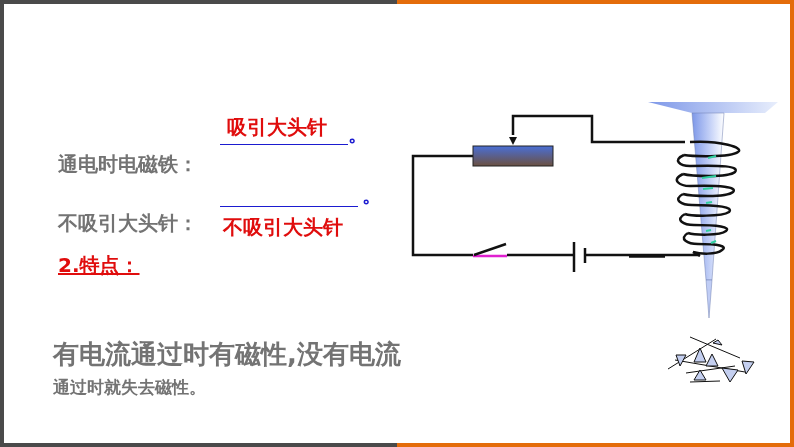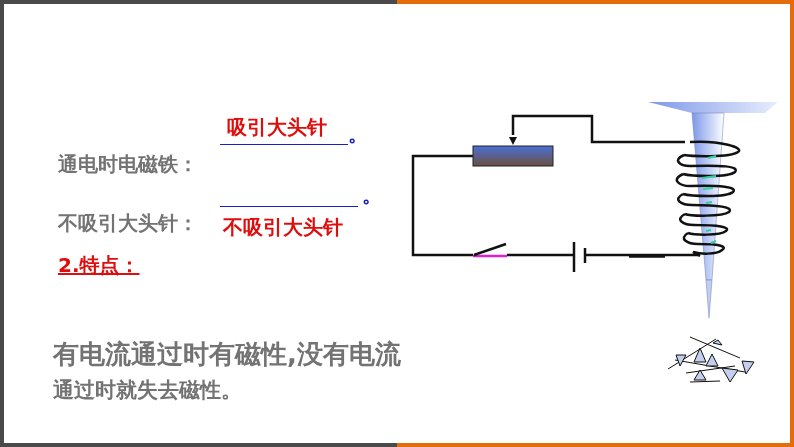--- a/index.html
+++ b/index.html
@@ -38,21 +38,21 @@
 <div class="period" style="left:348px; top:121px;">。</div>
 
 <div class="line blue label" style="left:58px; top:180px;">不吸引大头针：</div>
 <div class="blank" style="left:220px; top:180px; width:138px;"></div>
 <div class="answer" style="left:223px; top:174px;margin-top:40px;">不吸引大头针</div>
 <div class="period" style="left:362px; top:182px;">。</div>
 
 <div class="line red" style="left:58px; top:252px; font-size:20px;">2.特点：</div>
 
 <div class="line blue" style="left:53px; top:307px; font-size:26px;">有电流通过时有磁性,没有电流</div>
-<div class="line blue" style="left:53px; top:346px; font-size:21px;">通过时就失去磁性。</div>
+<div class="line blue" style="left:53px; top:346px; font-size:17px;">通过时就失去磁性。</div>
 
 <svg class="diagram" viewBox="0 0 794 447">
   <defs>
     <linearGradient id="rheo" x1="0" y1="0" x2="0" y2="1">
       <stop offset="0" stop-color="#4a6fd6"></stop>
       <stop offset="1" stop-color="#6b5040"></stop>
     </linearGradient>
     <linearGradient id="nail" x1="0" y1="0" x2="1" y2="0">
       <stop offset="0" stop-color="#7d97e8"></stop>
       <stop offset="0.6" stop-color="#c9d5f8"></stop>

